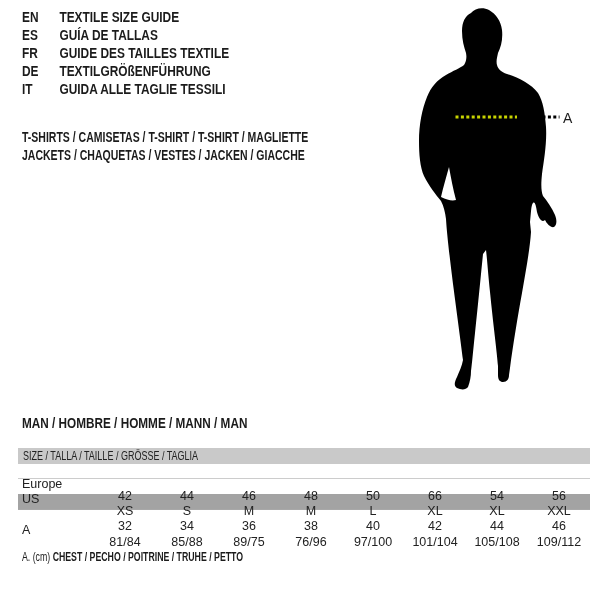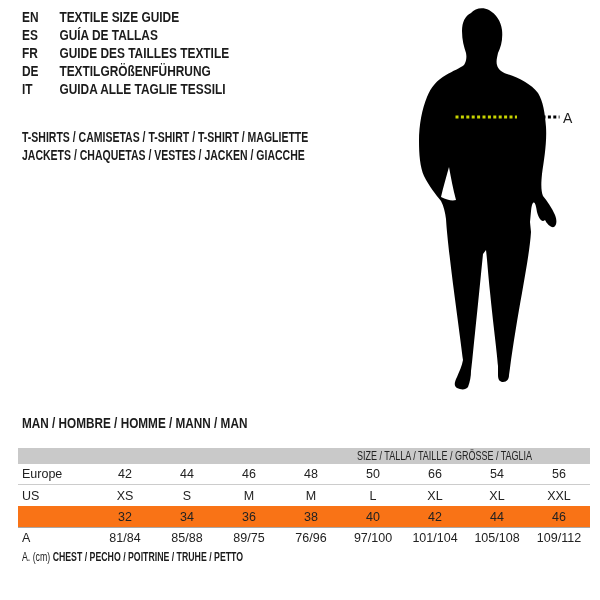--- a/index.html
+++ b/index.html
@@ -25,32 +25,32 @@
   .silhouette-svg { position:absolute; left:405px; top:0; width:195px; height:400px; }
   
   .section-title {
     position:absolute; left:22px; top:414px; height:18px; line-height:18px;
     font-size:14px; font-weight:bold; white-space:nowrap;
     transform:scaleX(0.84); transform-origin:0 0;
   }
   
   .size-table { position:absolute; left:18px; top:448px; width:572px; }
   .st-header {
-    height:16px; line-height:16px; background:#c9c9c9; 
-    font-size:12px; color:#222; overflow:hidden; white-space:nowrap;text-align:right;
+    height:16px; line-height:16px; background:#c9c9c9; padding-left:5px;
+    font-size:12px; color:#222; overflow:hidden; white-space:nowrap;
   }
   .st-header span { display:inline-block; transform:scaleX(0.75); transform-origin:0 0; }
   .st-row {
     display:grid; grid-template-columns:76px repeat(8, 62px);
-    height:21px; line-height:16px; align-items:center; font-size:12.5px; color:#222;
+    height:15px; line-height:16px; align-items:center; font-size:12.5px; color:#222;
   }
   .st-row .st-label { padding-left:4px; text-align:left; }
-  .st-row .st-cell  { text-align:center; }
+  .st-row .st-cell  { text-align:center;margin-top:24px; }
   .st-row.r1 { border-bottom:1px solid #cccccc; }
-  .st-row.r3 { background:#f97316; }
+  .st-row.r3 { background:#a3a3a3; }
   .st-row.r4 { border-top:1px solid #a8a8a8; }
   
   .footnote {
     position:absolute; left:22px; top:549px; height:16px; line-height:16px;
     font-size:12.5px; white-space:nowrap; transform:scaleX(0.7); transform-origin:0 0;
   }
   .footnote .fn-bold { font-weight:bold; }
 </style>
 </head>
 <body>

